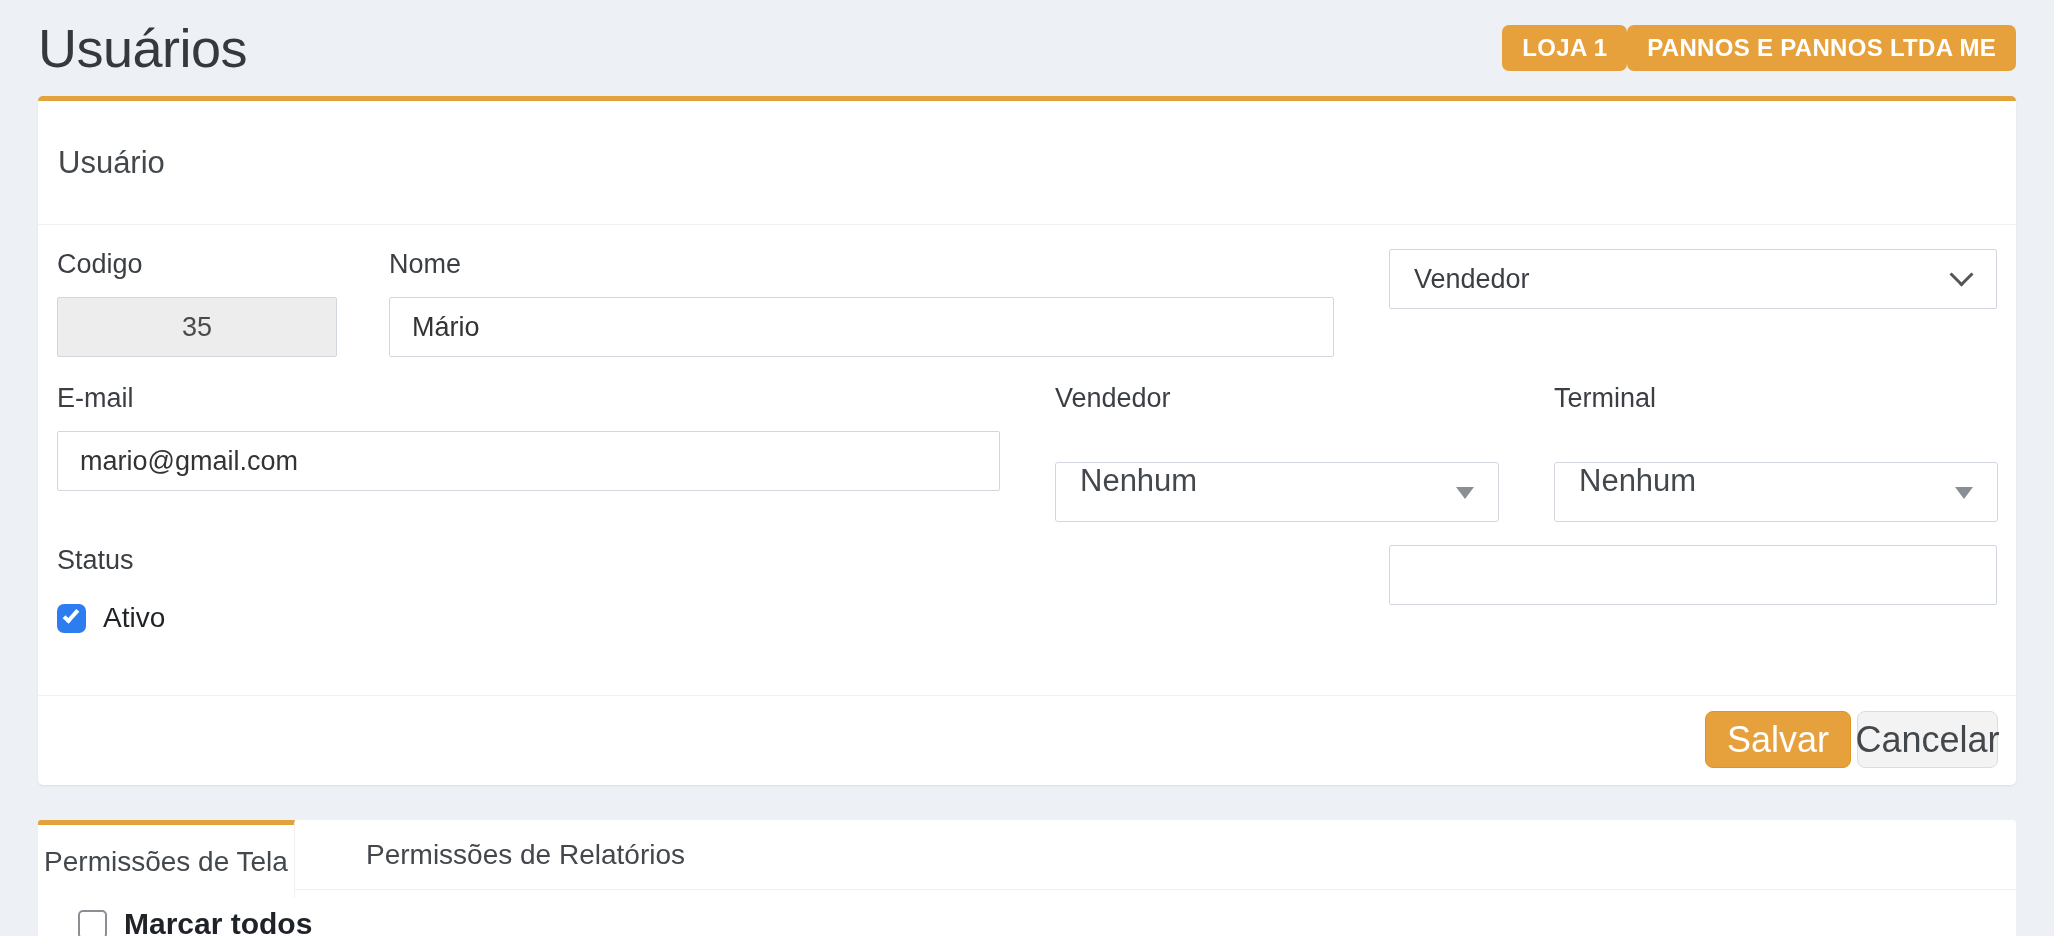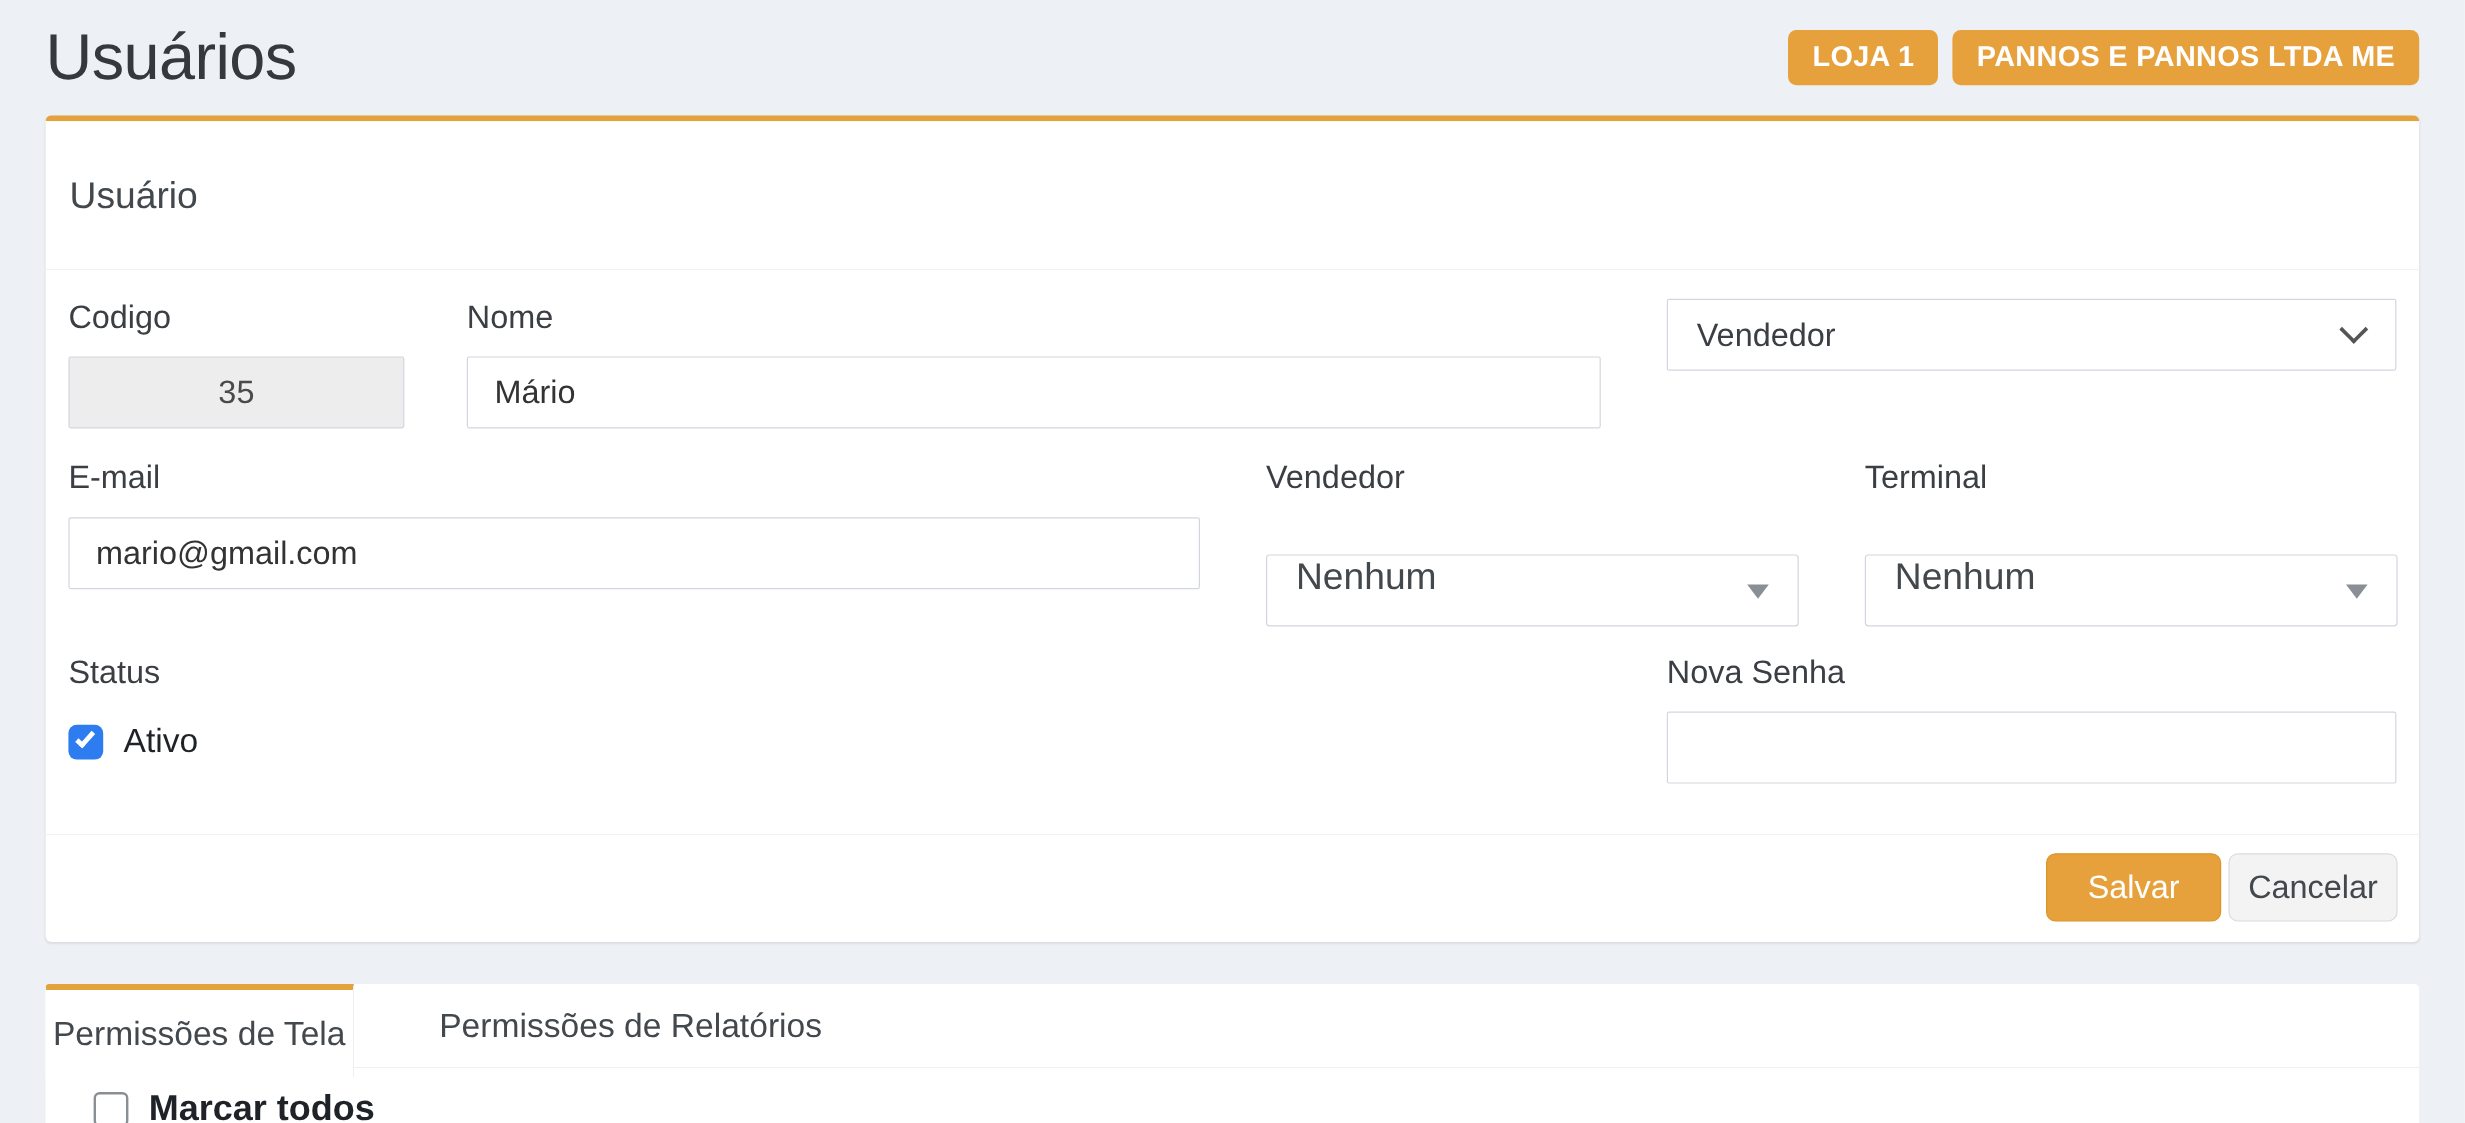--- a/index.html
+++ b/index.html
@@ -12,21 +12,21 @@
   }
   .page { padding:0 38px; }
 
   
   .page-header {
     height:96px; display:flex; align-items:center; justify-content:space-between;
   }
   .page-title {
     margin:0; font-size:54px; font-weight:500; color:#35393e; letter-spacing:-0.5px;
   }
-  .badges { display:flex; gap:12px; }
+  .badges { display:flex; gap:0; }
   .badge {
     background:#e7a13c; color:#fff; font-weight:700; font-size:24px;
     height:46px; line-height:46px; padding:0 20px; border-radius:7px;
     letter-spacing:0.3px; white-space:nowrap; cursor:default;
   }
 
   
   .card {
     position:relative; background:#fff; height:689px;
     border-top:5px solid #e2a23c; border-radius:5px;
@@ -88,21 +88,21 @@
     transform:rotate(42deg);
   }
   .checkbox.unchecked { background:#fff; border:2px solid #8a8f96; border-radius:5px; }
   .checkbox-label { margin-left:17px; font-size:28px; color:#1f2328; }
 
   
   .card-footer-line {
     position:absolute; left:0; right:0; top:594px; border-top:1px solid #f2f2f2;
   }
   .btn {
-    position:absolute; height:57px; border-radius:8px; font-size:27px;
+    position:absolute; height:57px; border-radius:8px; font-size:36px;
     font-family:"Liberation Sans", sans-serif; cursor:pointer;
     display:flex; align-items:center; justify-content:center;
   }
   .btn-save {
     top:610px; left:1667px; width:146px;
     background:#e7a13c; border:1px solid #dd9526; color:#fff;
   }
   .btn-cancel {
     top:610px; left:1819px; width:141px;
     background:#f3f3f3; border:1px solid #dcdcdc; color:#43484d;
@@ -190,21 +190,20 @@
       <label class="field-label" style="margin-bottom:26px;">Status</label>
       <div class="checkbox-row">
         <span class="checkbox checked">
             <span class="tick"></span>
           </span>
         <span class="checkbox-label">Ativo</span>
       </div>
     </div>
 
     <div class="field" style="top:444px; left:1351px; width:608px;">
-      <label class="field-label">Nova Senha</label>
       <input class="text-input" type="password" value="" style="">
     </div>
 
     <div class="card-footer-line"></div>
     <button class="btn btn-save">Salvar</button>
     <button class="btn btn-cancel">Cancelar</button>
   </div>
 
   <div class="tabs-wrap">
     <div class="tab-active">

